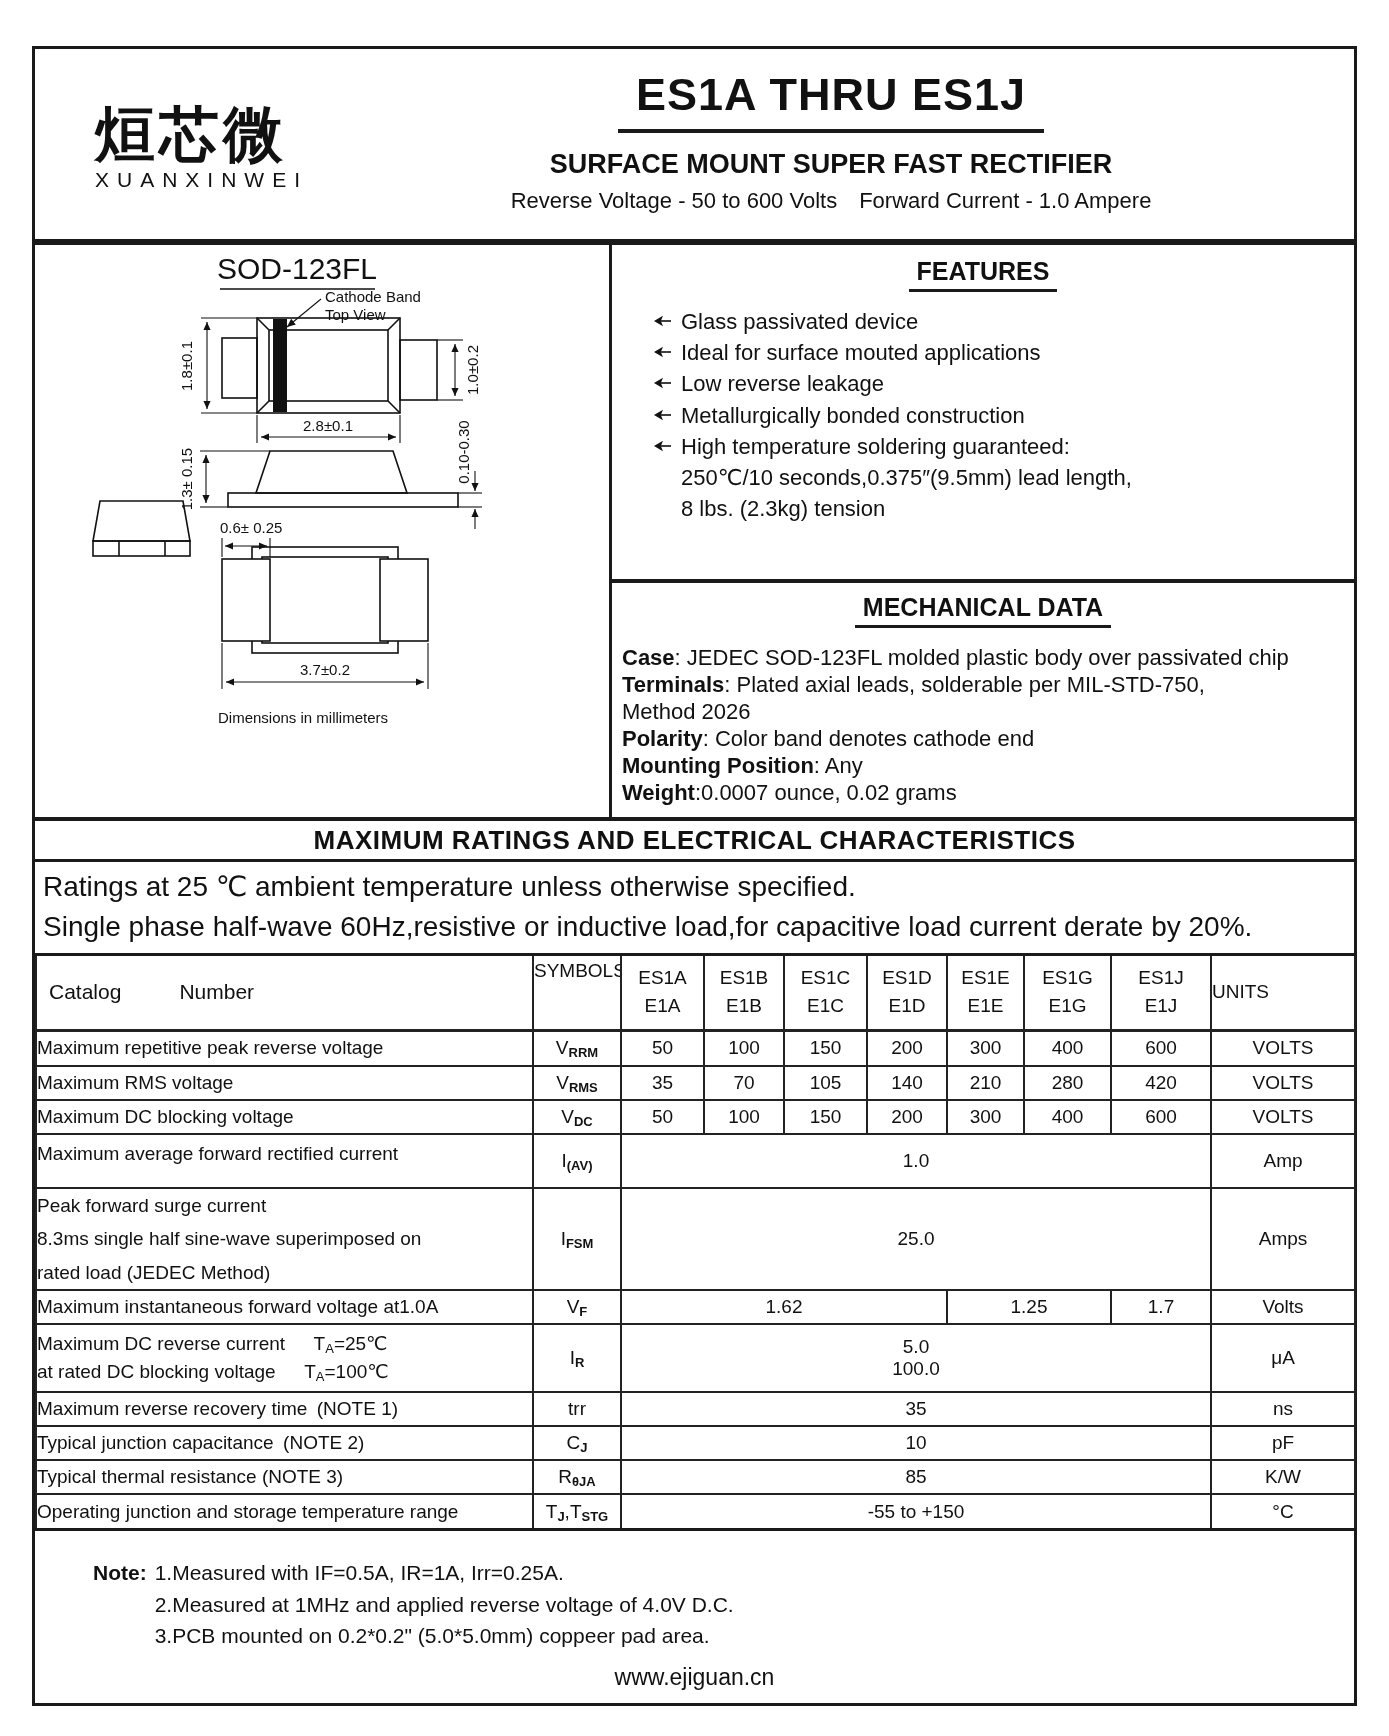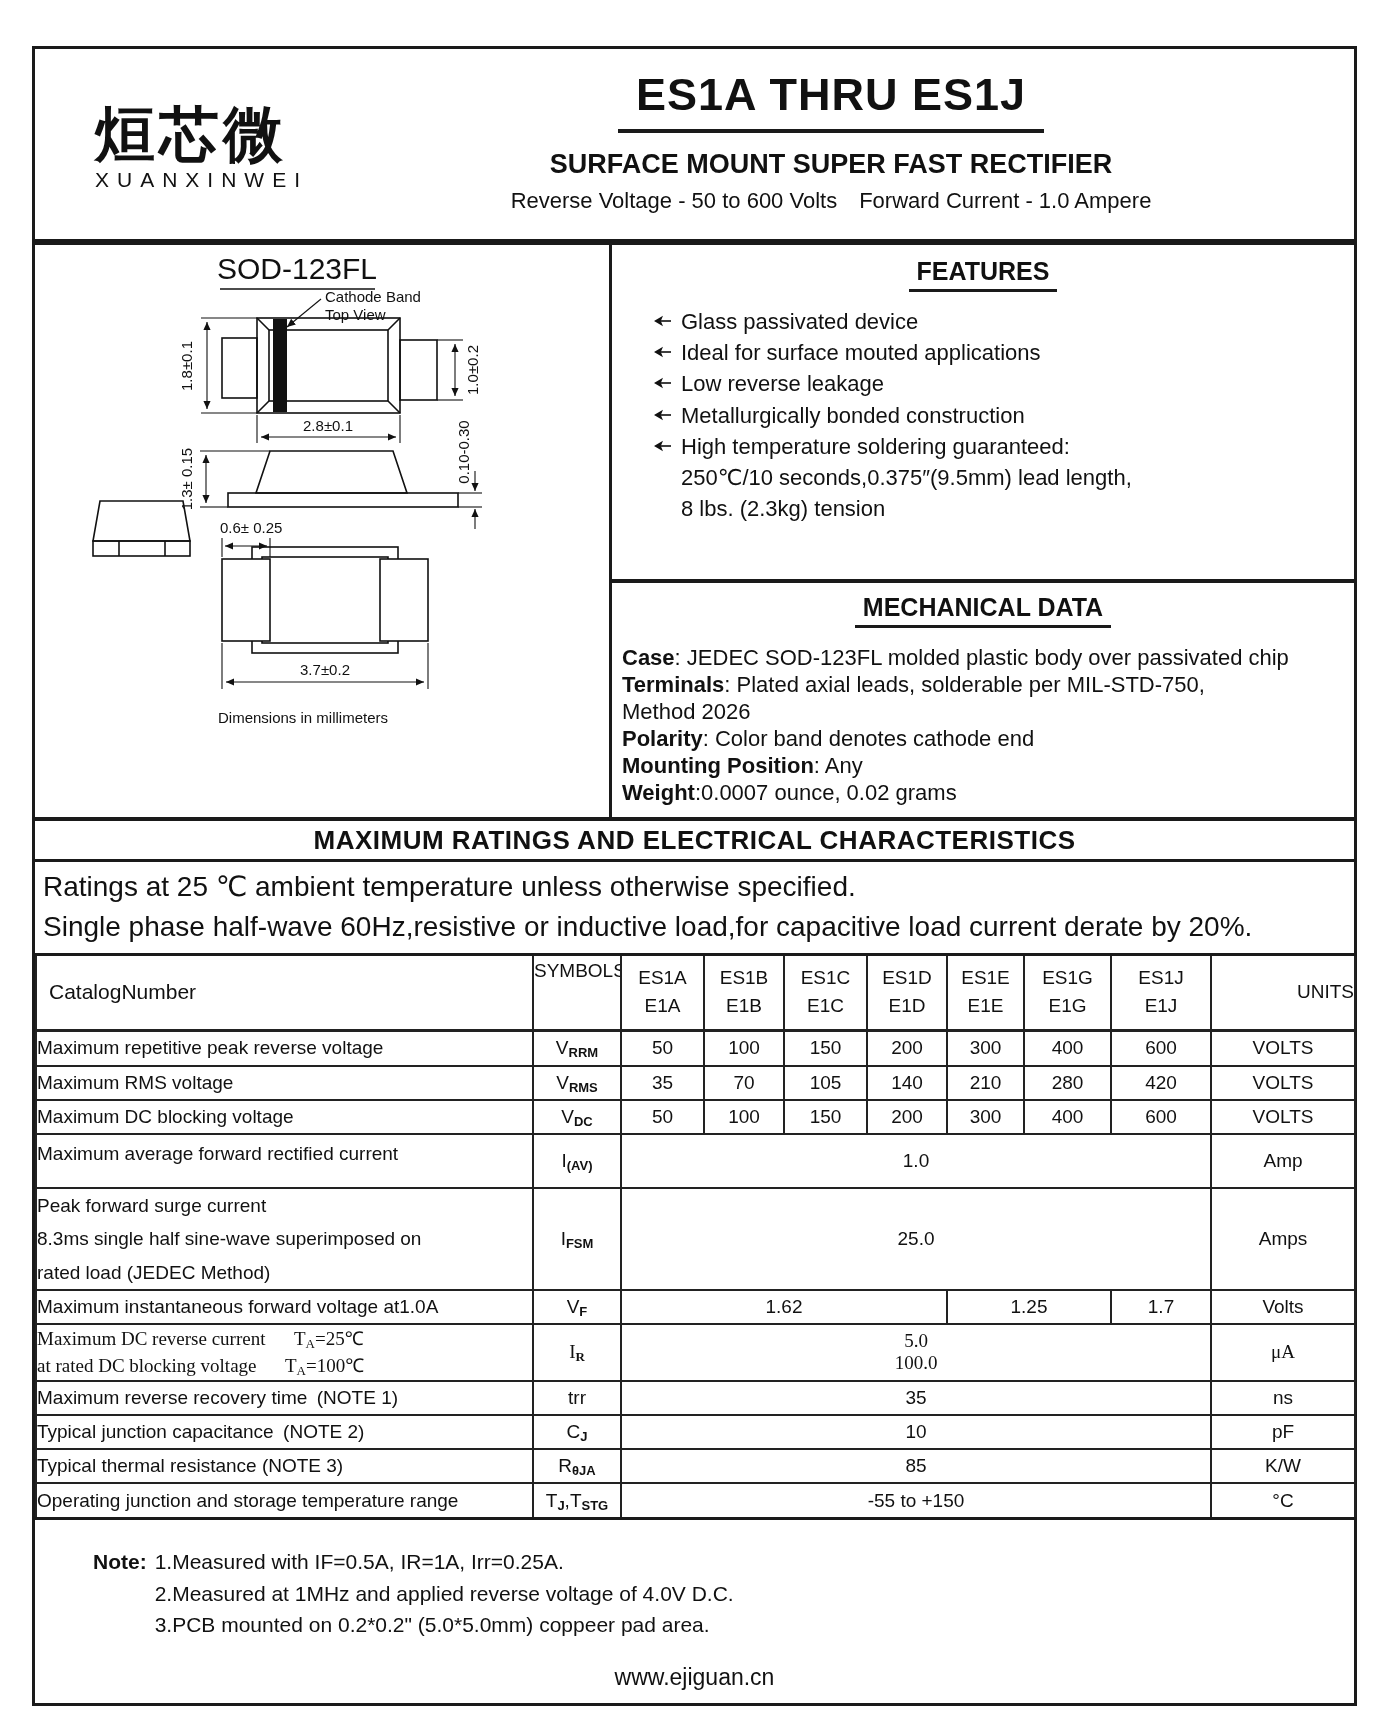--- a/index.html
+++ b/index.html
@@ -48,24 +48,24 @@
   
   .banner{height:38px;border-bottom:3px solid #1a1a1a;display:flex;align-items:center;
     justify-content:center;font-size:26px;font-weight:bold;letter-spacing:.5px;flex-shrink:0;}
   .conds{font-size:28px;line-height:1.42;padding:5px 0 6px 8px;flex-shrink:0;}
   
   table.ratings{border-collapse:collapse;table-layout:fixed;width:100%;flex-shrink:0;
     border-top:3px solid #1a1a1a;border-bottom:3px solid #1a1a1a;}
   table.ratings td,table.ratings th{border:2px solid #222;font-weight:normal;
     font-size:19px;padding:0;overflow:hidden;}
   table.ratings thead th{border-bottom:3px solid #222;}
-  .cat-num{display:flex;padding-left:12px;font-size:21px;text-align:right;}
+  .cat-num{display:flex;gap:58px;padding-left:12px;font-size:21px;text-align:right;}
   .sym-head{font-size:15px;}
   .type-head{font-weight:bold;text-align:center;line-height:1.5;font-size:20px;}
-  .units-head{font-weight:bold;font-size:20px;text-align:right;}
+  .units-head{font-weight:bold;font-size:20px;text-align:left;}
   td.lab{text-align:left;padding-left:12px;font-size:20px;}
   td.lab .lbl-line{line-height:1.45;}
   td.sym{text-align:center;font-size:21px;}
   td.val{text-align:center;font-size:20px;}
   td.units{text-align:center;font-size:20px;}
   sub{font-size:13px;vertical-align:-3px;line-height:0;}
   td.sym sub{font-weight:bold;}
   tr.r-ifsm td.lab .lbl-line{line-height:1.75;}
   tr.r-iav td.lab{vertical-align:top;padding-top:5px;}
   
@@ -371,21 +371,21 @@
           <tr class="r-vf" style="height: 34px;">
             <td class="lab">
               <div class="lbl-line">Maximum instantaneous forward voltage at1.0A</div>
             </td>
             <td class="sym">V<sub>F</sub></td>
             <td class="val" colspan="4">1.62</td>
             <td class="val" colspan="2">1.25</td>
             <td class="val" colspan="1">1.7</td>
             <td class="units">Volts</td>
           </tr>
-          <tr class="r-ir" style="height: 57px; font-family: Liberation Serif, serif;">
+          <tr class="r-ir" style="height: 68px;">
             <td class="lab">
               <div class="lbl-line">Maximum DC reverse current  T<sub>A</sub>=25℃</div>
               <div class="lbl-line">at rated DC blocking voltage  T<sub>A</sub>=100℃</div>
             </td>
             <td class="sym">I<sub>R</sub></td>
             <td class="val" colspan="7">
               <div>5.0</div>
               <div>100.0</div>
             </td>
             <td class="units">μA</td>

